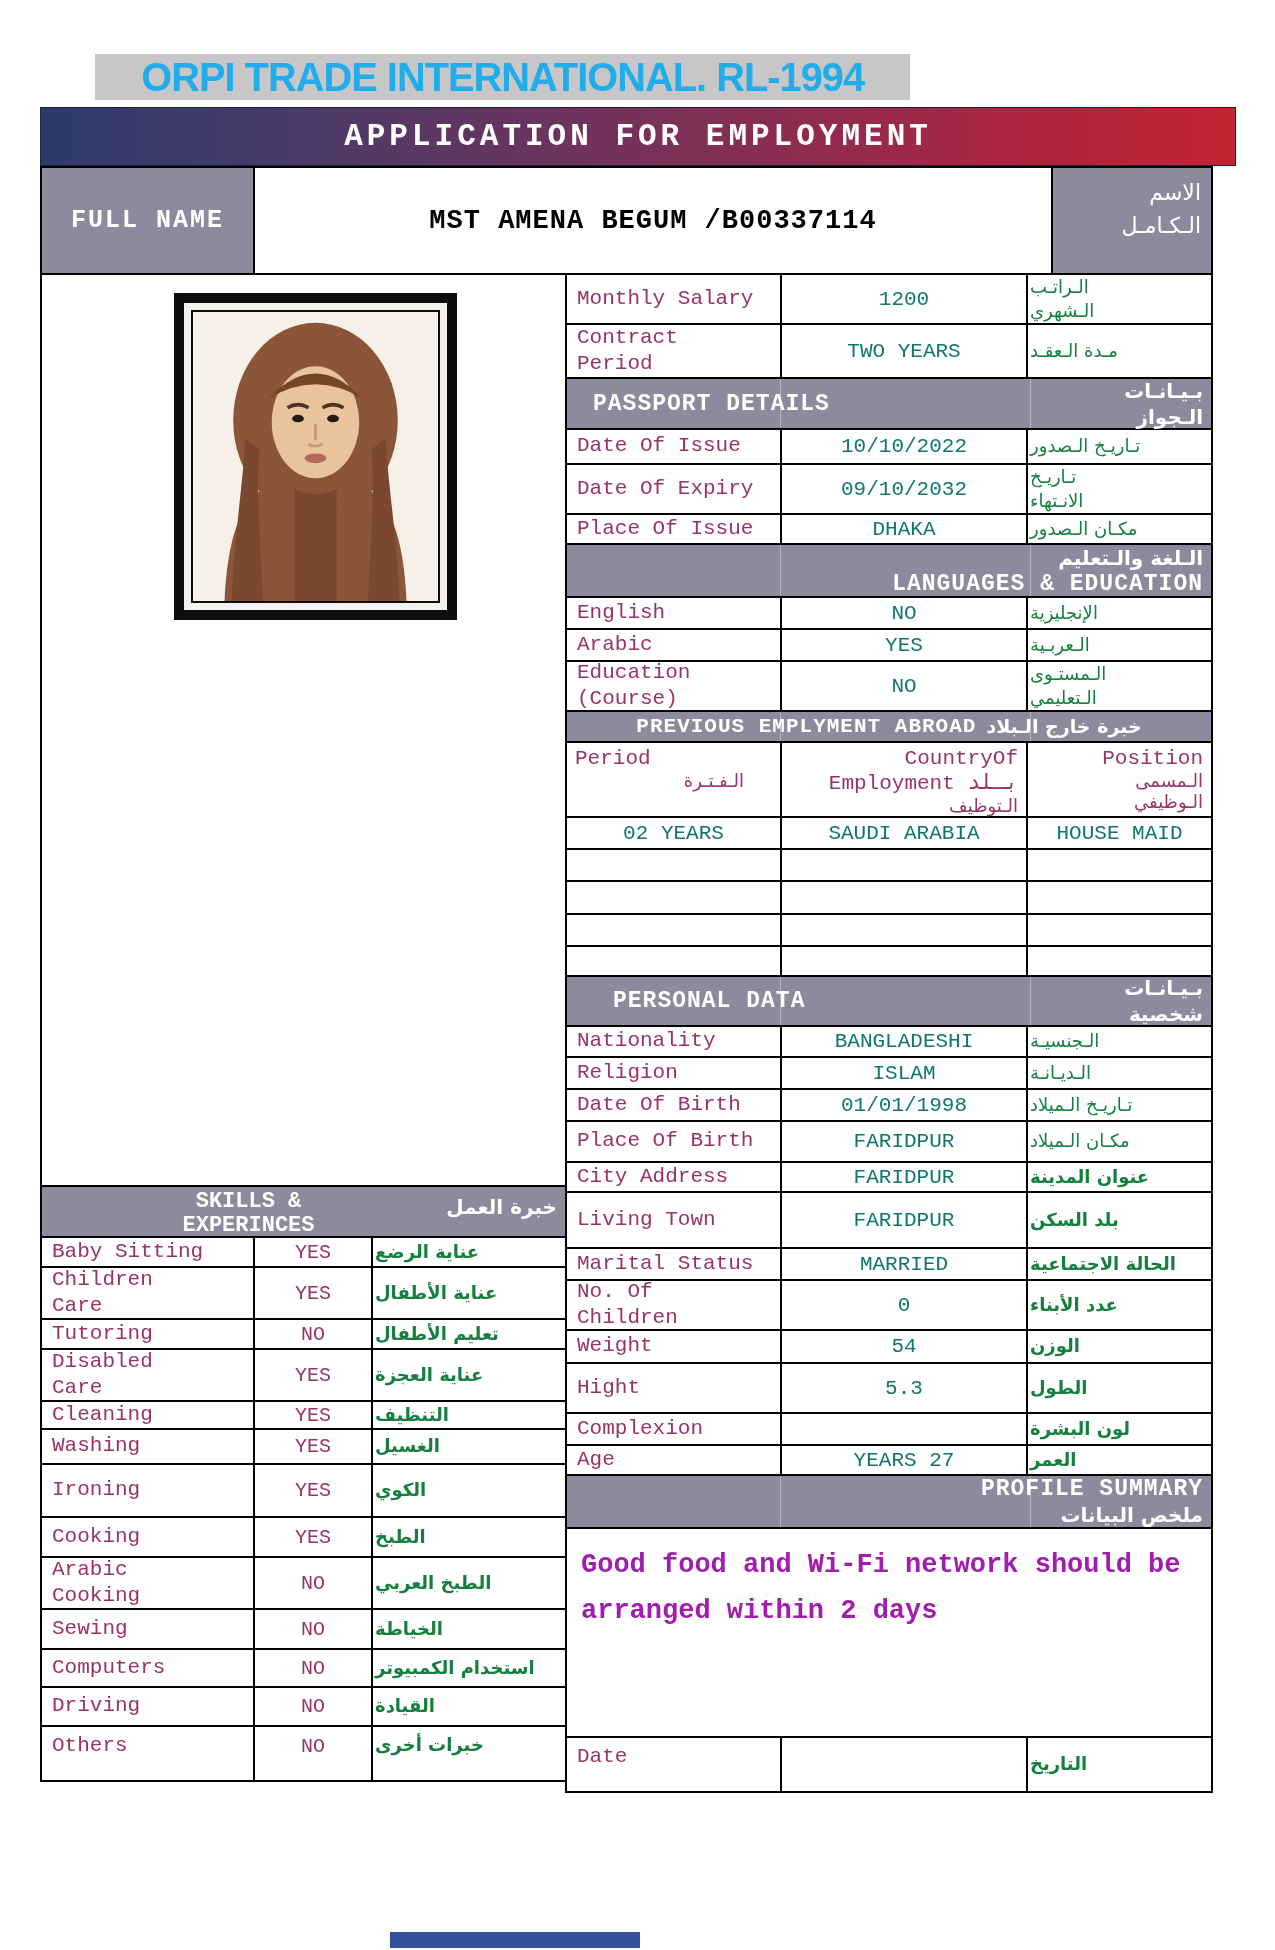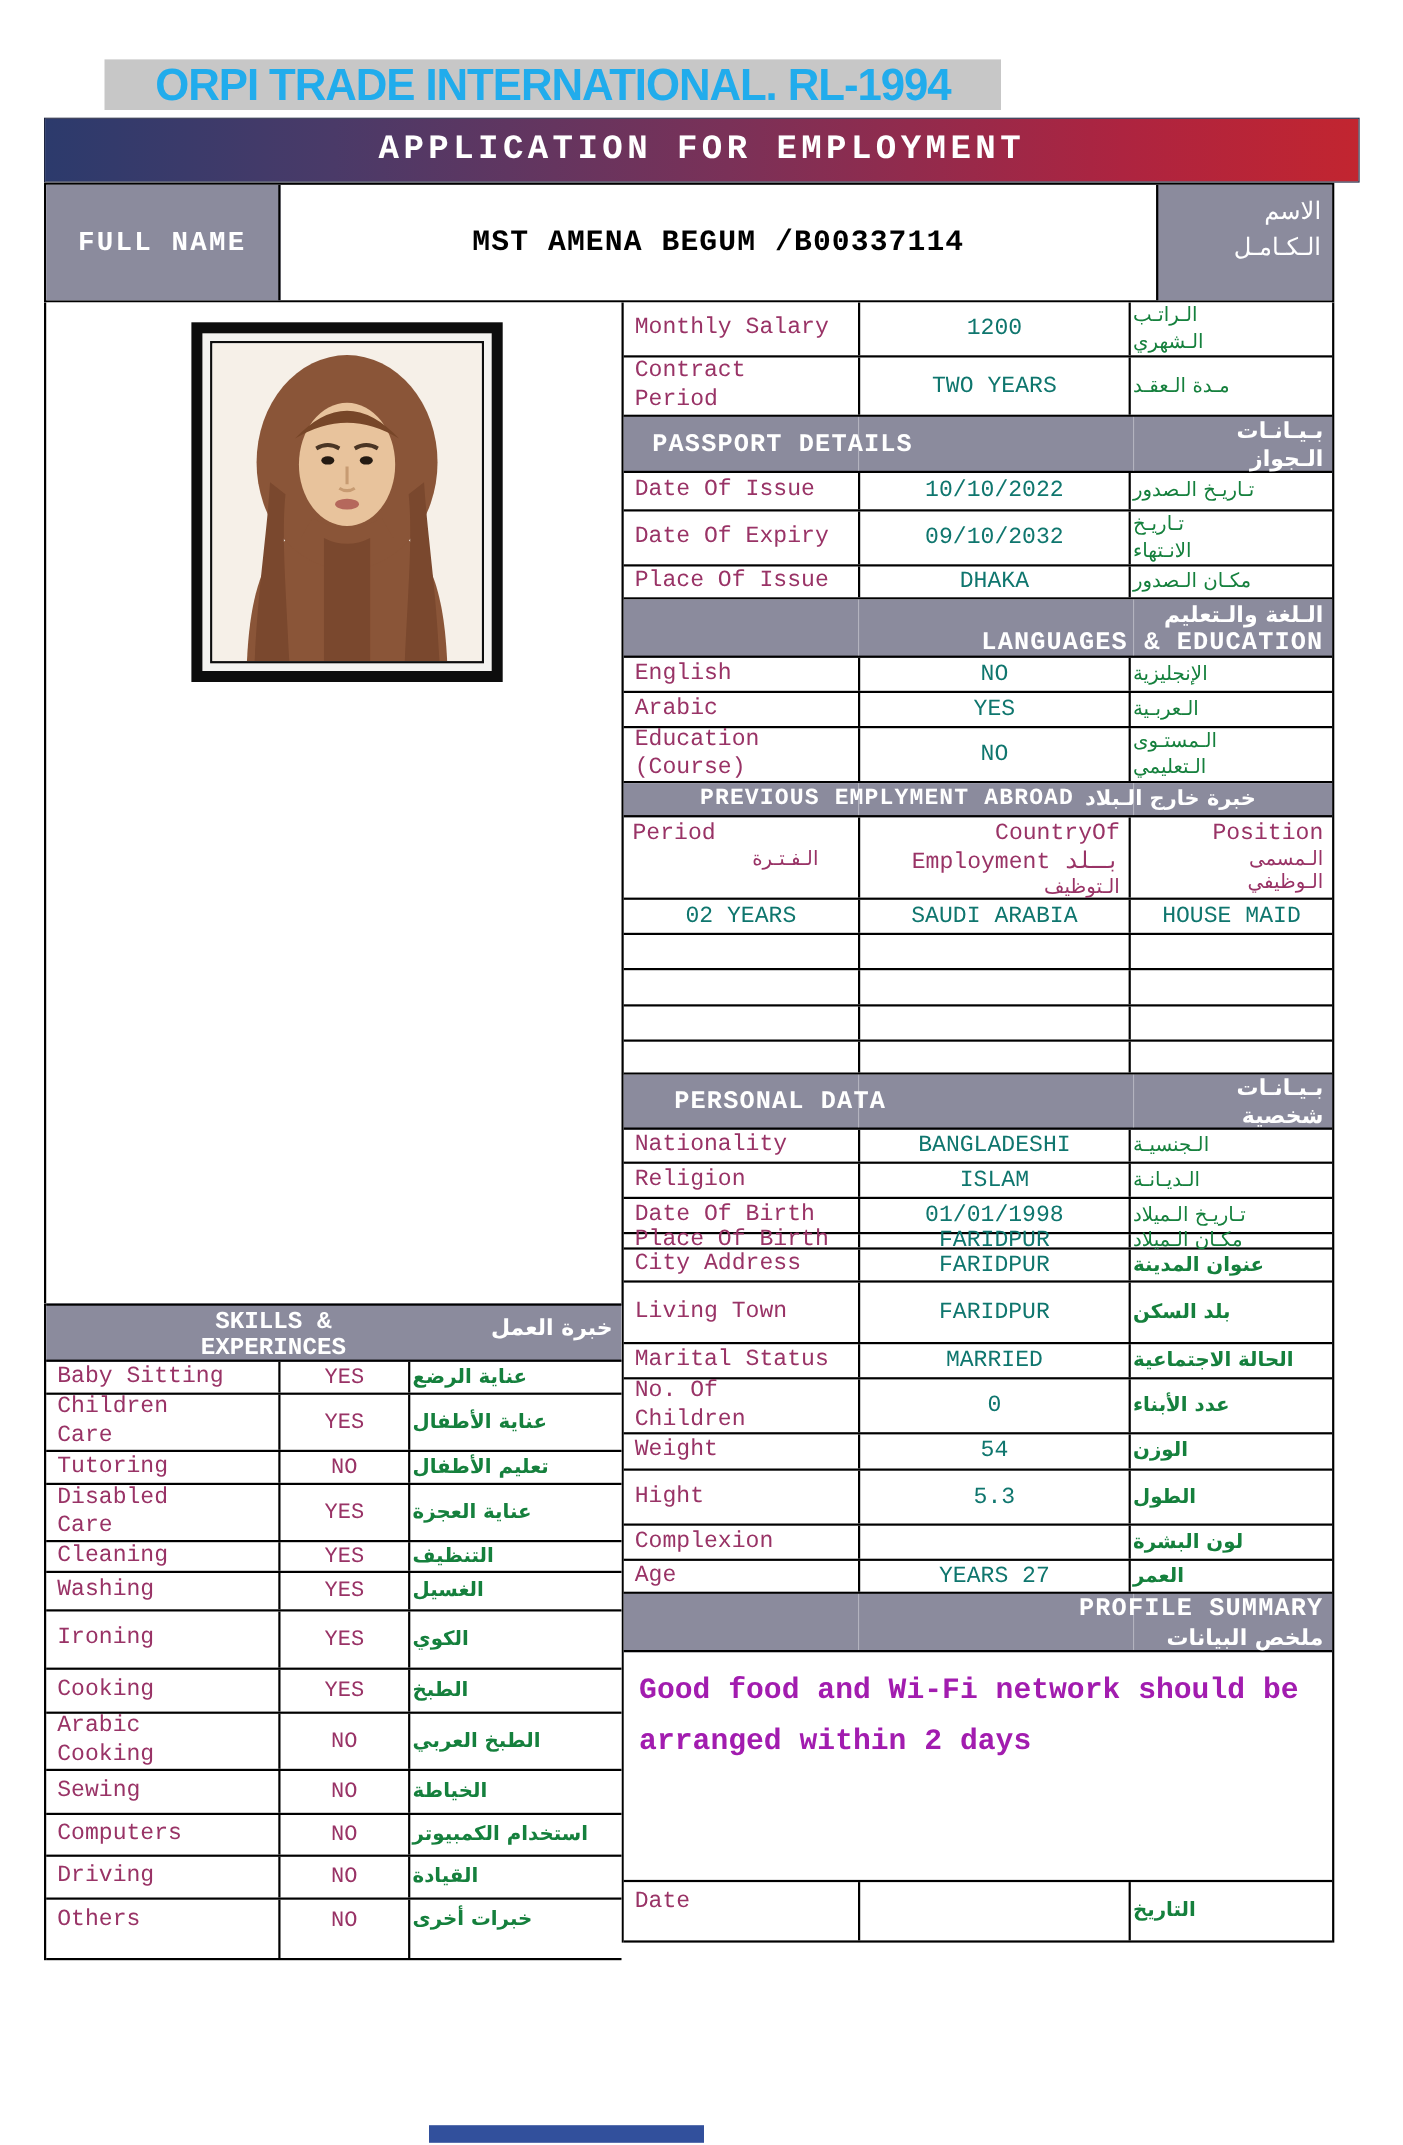--- a/index.html
+++ b/index.html
@@ -269,21 +269,21 @@
       <div class="ce val">ISLAM</div>
       <div class="cf arc">الـديـانـة</div>
     </div>
 
     <div class="rr" style="height:32px">
       <div class="cd lbl">Date Of Birth</div>
       <div class="ce val">01/01/1998</div>
       <div class="cf arc">تـاريـخ الـميلاد</div>
     </div>
 
-    <div class="rr" style="height:14px">
+    <div class="rr" style="height:41px">
       <div class="cd lbl">Place Of Birth</div>
       <div class="ce val">FARIDPUR</div>
       <div class="cf arc">مكـان الـميلاد</div>
     </div>
 
     <div class="rr" style="height:30px">
       <div class="cd lbl">City Address</div>
       <div class="ce val">FARIDPUR</div>
       <div class="cf arc arb">عنوان المدينة</div>
     </div>

